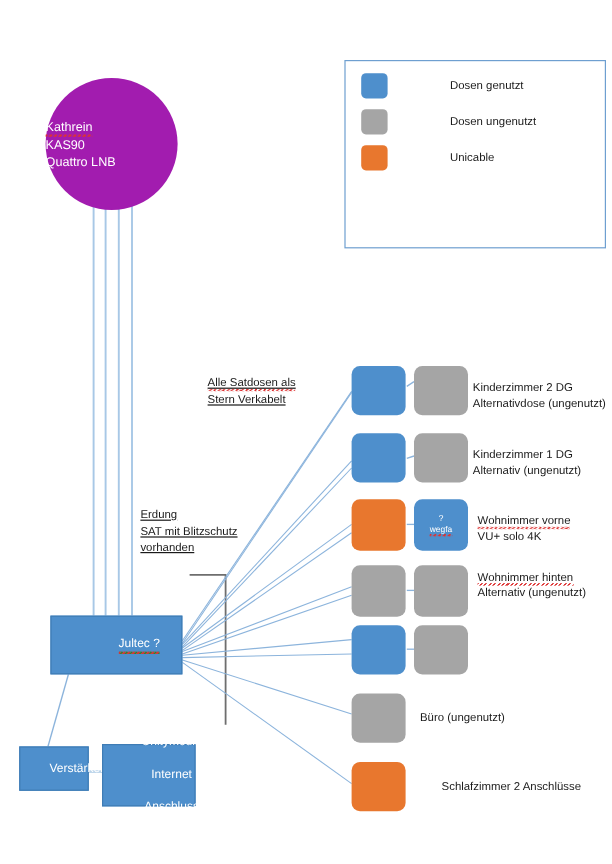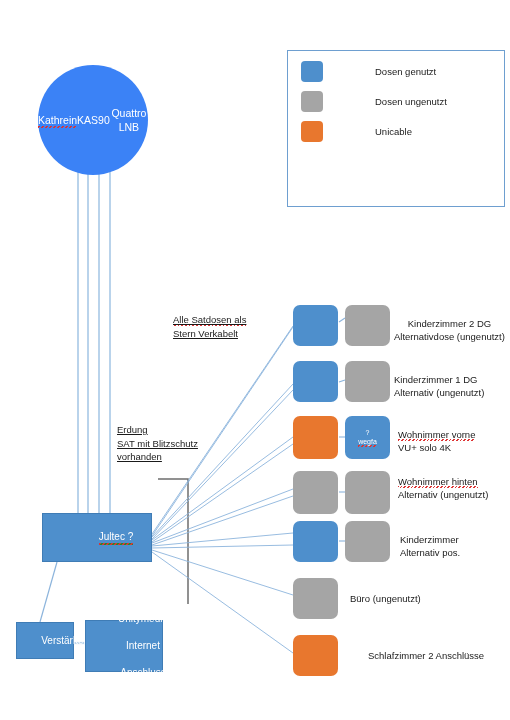--- a/index.html
+++ b/index.html
@@ -20,24 +20,24 @@
     width:510px; height:720px;
     pointer-events:none;
   }
 
   
   .dish{
     position:absolute;
     left:38px; top:65px;
     width:110px; height:110px;
     border-radius:50%;
-    background:#3b82f6;
+    background:#a21caf;
     display:flex;
-    flex-direction:row;
-    align-items:center;
+    flex-direction:column;
+    align-items:flex-start;
     justify-content:center;
     color:#ffffff;
     font-size:10.5px;
     line-height:14px;
     text-align:center;
   }
   .sq-red{
     background-image:repeating-linear-gradient(
       -45deg,#d33 0 1.2px,transparent 1.2px 2.6px);
     background-repeat:repeat-x;
@@ -210,21 +210,21 @@
   </div>
 
   <div class="note" style="left:117px; top:423px;">
     <div>Erdung</div>
     <div>SAT mit Blitzschutz</div>
     <div>vorhanden</div>
   </div>
 
   <div class="obox blue" style="left:293px; top:305px; width:45px; height:41px;"></div>
   <div class="obox gray" style="left:345px; top:305px; width:45px; height:41px;"></div>
-  <div class="rlabel" style="left:394px; top:317px;text-align:center;">
+  <div class="rlabel" style="left:394px; top:317px;">
     <div>Kinderzimmer 2 DG</div>
     <div>Alternativdose (ungenutzt)</div>
   </div>
 
   <div class="obox blue" style="left:293px; top:361px; width:45px; height:41px;"></div>
   <div class="obox gray" style="left:345px; top:361px; width:45px; height:41px;"></div>
   <div class="rlabel" style="left:394px; top:373px;">
     <div>Kinderzimmer 1 DG</div>
     <div>Alternativ (ungenutzt)</div>
   </div>
@@ -243,24 +243,20 @@
 
   <div class="obox gray" style="left:293px; top:471px; width:45px; height:43px;"></div>
   <div class="obox gray" style="left:345px; top:471px; width:45px; height:43px;"></div>
   <div class="rlabel" style="left:398px; top:475px;">
     <div><span class="sq-red" style="background-size:80px 2px;">Wohnimmer hinten</span></div>
     <div>Alternativ (ungenutzt)</div>
   </div>
 
   <div class="obox blue" style="left:293px; top:521px; width:45px; height:41px;"></div>
   <div class="obox gray" style="left:345px; top:521px; width:45px; height:41px;"></div>
-  <div class="rlabel" style="left:400px; top:533px;">
-    <div>Kinderzimmer</div>
-    <div>Alternativ pos.</div>
-  </div>
 
   <div class="obox gray" style="left:293px; top:578px; width:45px; height:41px;"></div>
   <div class="rlabel" style="left:350px; top:592px;">
     <div>Büro (ungenutzt)</div>
   </div>
 
   <div class="obox orange" style="left:293px; top:635px; width:45px; height:41px;"></div>
   <div class="rlabel" style="left:368px; top:649px;">
     <div>Schlafzimmer 2 Anschlüsse</div>
   </div>

